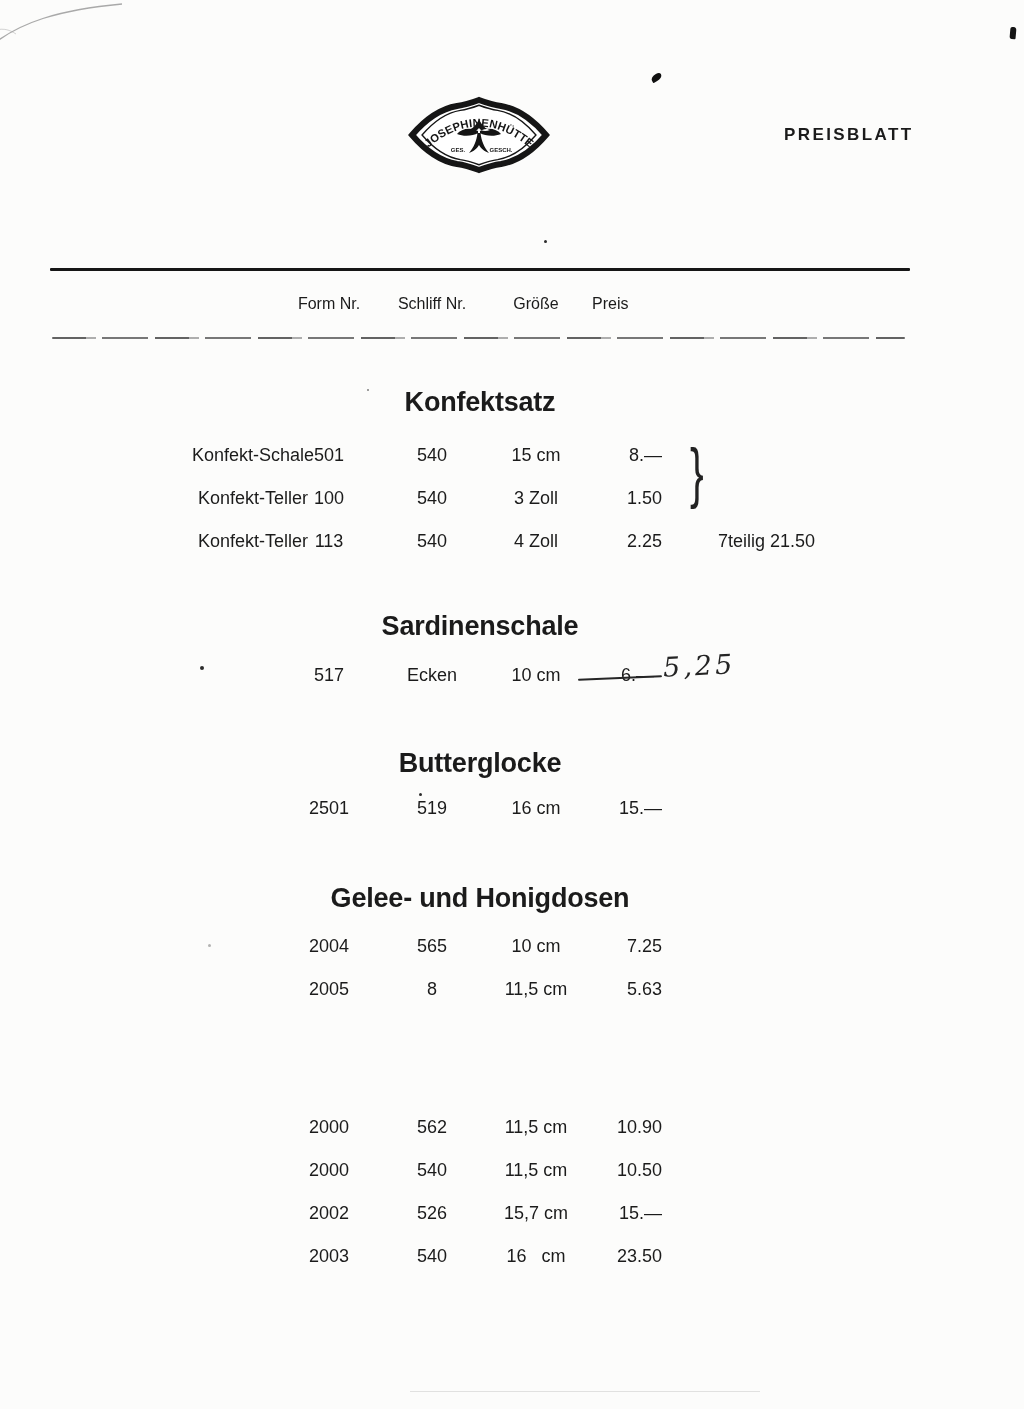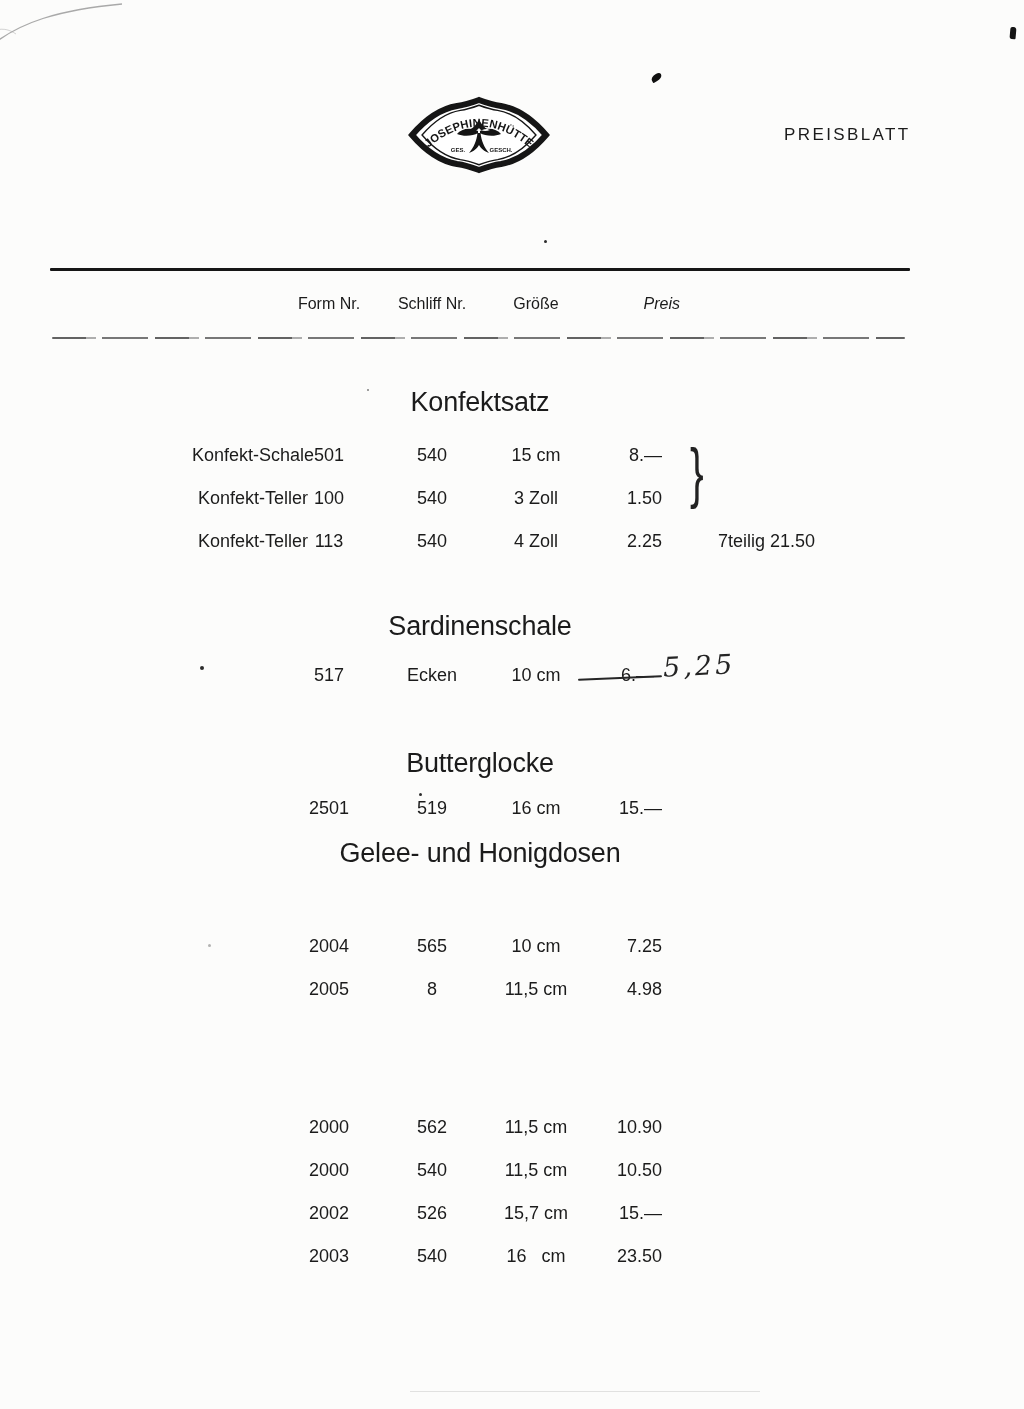--- a/index.html
+++ b/index.html
@@ -4,44 +4,44 @@
 <style>
   html,body{margin:0;padding:0;background:#e9e9e9;}
   .page{
     position:relative;width:1024px;height:1409px;margin:0 auto;
     background:#fcfcfb;overflow:hidden;
     font-family:"Liberation Sans",sans-serif;color:#1b1b1b;
   }
   .abs{position:absolute;}
   .doc-title{
     position:absolute;left:784px;top:125px;
-    font-size:17px;font-weight:400;letter-spacing:2.4px;white-space:nowrap;
+    font-size:17px;font-weight:700;letter-spacing:2.4px;white-space:nowrap;
   }
   .rule-solid{
     position:absolute;left:50px;top:268px;width:860px;height:3px;
     background:#161616;border-radius:1px;
   }
   .rule-dashed{
     position:absolute;left:52px;top:337px;width:853px;height:2px;border-radius:1px;opacity:.8;
     background:repeating-linear-gradient(90deg,
       #3c3c3c 0 34px,#9a9a9a 34px 44px,rgba(0,0,0,0) 44px 50px,
       #565656 50px 96px,rgba(0,0,0,0) 96px 103px);
   }
   .hdr-row{position:absolute;left:0;top:295px;width:100%;height:22px;font-size:16px;font-weight:500;}
   .row{position:absolute;left:0;width:100%;height:22px;font-size:18px;font-weight:500;line-height:21px;}
   .c-hform,.c-form{position:absolute;left:274px;width:110px;text-align:center;}
   .c-hschliff,.c-schliff{position:absolute;left:377px;width:110px;text-align:center;}
   .c-hgroesse,.c-groesse{position:absolute;left:478px;width:116px;text-align:center;white-space:pre;}
-  .c-hpreis{position:absolute;left:592px;width:88px;text-align:right;font-style:italic;}
+  .c-hpreis{position:absolute;left:592px;width:88px;text-align:left;}
   .c-preis{position:absolute;left:592px;width:70px;text-align:right;}
   .c-name{position:absolute;left:183px;width:140px;text-align:center;}
   .c-note{position:absolute;left:718px;white-space:nowrap;}
   .section-title{
     position:absolute;left:180px;width:600px;text-align:center;
-    font-size:27px;font-weight:400;letter-spacing:-0.2px;line-height:30px;white-space:nowrap;
+    font-size:27px;font-weight:700;letter-spacing:-0.2px;line-height:30px;white-space:nowrap;
   }
   .brace{
     position:absolute;left:690px;top:437px;height:70px;
     font-size:66px;line-height:70px;font-weight:400;
     transform:scaleX(0.62);transform-origin:left center;color:#222;
   }
   .struck-wrap{position:relative;display:inline;}
   .strike-line{
     position:absolute;left:578px;top:677px;width:84px;height:2.4px;
     background:#262626;transform:rotate(-2.5deg);border-radius:2px;
@@ -151,32 +151,32 @@
   <div class="handwritten">5,25</div>
 
   <div class="section-title" style="top:748px">Butterglocke</div>
   <div class="row" style="top:798px">
     <span class="c-form">2501</span>
     <span class="c-schliff">519</span>
     <span class="c-groesse">16 cm</span>
     <span class="c-preis">15.—</span>
   </div>
 
-  <div class="section-title" style="top:838px">Gelee- und Honigdosen</div>
+  <div class="section-title" style="top:883px">Gelee- und Honigdosen</div>
   <div class="row" style="top:936px">
     <span class="c-form">2004</span>
     <span class="c-schliff">565</span>
     <span class="c-groesse">10 cm</span>
     <span class="c-preis">7.25</span>
   </div>
   <div class="row" style="top:979px">
     <span class="c-form">2005</span>
     <span class="c-schliff">8</span>
     <span class="c-groesse">11,5 cm</span>
-    <span class="c-preis">4.98</span>
+    <span class="c-preis">5.63</span>
   </div>
 
   <div class="row" style="top:1117px">
     <span class="c-form">2000</span>
     <span class="c-schliff">562</span>
     <span class="c-groesse">11,5 cm</span>
     <span class="c-preis">10.90</span>
   </div>
   <div class="row" style="top:1160px">
     <span class="c-form">2000</span>

